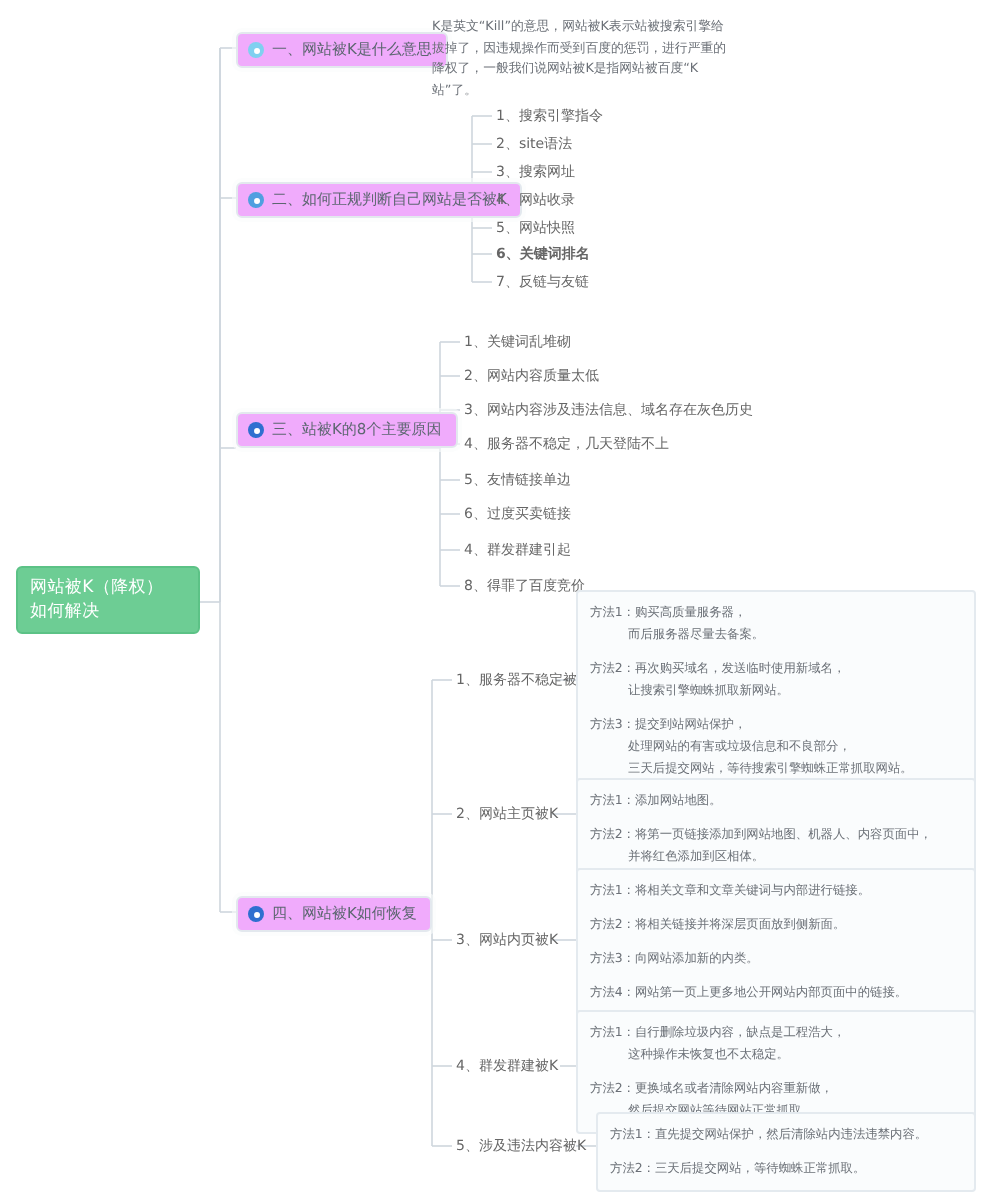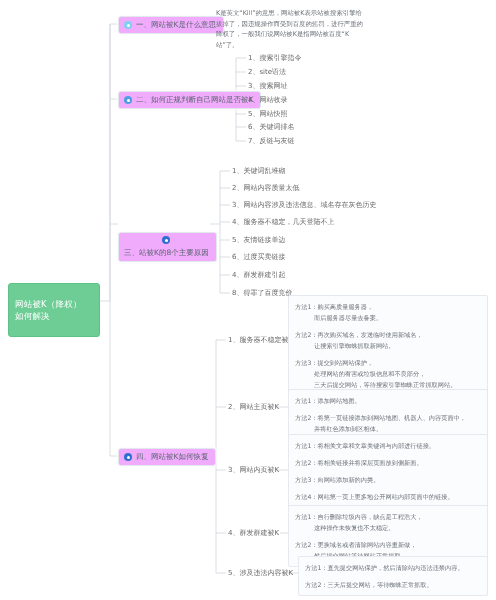--- a/index.html
+++ b/index.html
@@ -19,21 +19,21 @@
   
   .root{
     left:8px;top:283px;
     width:92px;
     background:#6dcd94;
     border:1px solid #5cc286;
     border-radius:3px;
     color:#ffffff;
     font-size:8.5px;
     line-height:12px;
-    padding:14px 6px;
+    padding:4px 6px;
     box-sizing:border-box;
     letter-spacing:0.2px;
   }
 
   
   .l1{
     background:#f0abfc;
     border:1px solid #e3e8ee;
     border-radius:3px;
     padding:3px 7px 3px 5px;
@@ -158,24 +158,24 @@
 
   <div class="node l1" style="left:118px;top:91px;">
     <span class="dot" style="background: rgb(79, 159, 224);"></span>
     <span>二、如何正规判断自己网站是否被K</span>
   </div>
   <div class="node l2" style="left:248px;top:54px;"><span>1、搜索引擎指令</span></div>
   <div class="node l2" style="left:248px;top:68px;"><span>2、site语法</span></div>
   <div class="node l2" style="left:248px;top:82px;"><span>3、搜索网址</span></div>
   <div class="node l2" style="left:248px;top:96px;"><span>4、网站收录</span></div>
   <div class="node l2" style="left:248px;top:110px;"><span>5、网站快照</span></div>
-  <div class="node l2" style="left:248px;top:123px;"><span>6、关键词排名</span></div>
+  <div class="node l2" style="left:248px;top:123px;font-weight:bold;"><span>6、关键词排名</span></div>
   <div class="node l2" style="left:248px;top:137px;"><span>7、反链与友链</span></div>
 
-  <div class="node l1" style="left:118px;top:232px;flex-direction:column;">
+  <div class="node l1" style="left:118px;top:206px;">
     <span class="dot" style="background: rgb(47, 111, 208);"></span>
     <span>三、站被K的8个主要原因</span>
   </div>
   <div class="node l2" style="left:232px;top:167px;"><span>1、关键词乱堆砌</span></div>
   <div class="node l2" style="left:232px;top:184px;"><span>2、网站内容质量太低</span></div>
   <div class="node l2" style="left:232px;top:201px;"><span>3、网站内容涉及违法信息、域名存在灰色历史</span></div>
   <div class="node l2" style="left:232px;top:218px;"><span>4、服务器不稳定，几天登陆不上</span></div>
   <div class="node l2" style="left:232px;top:236px;"><span>5、友情链接单边</span></div>
   <div class="node l2" style="left:232px;top:253px;"><span>6、过度买卖链接</span></div>
   <div class="node l2" style="left:232px;top:271px;"><span>4、群发群建引起</span></div>

